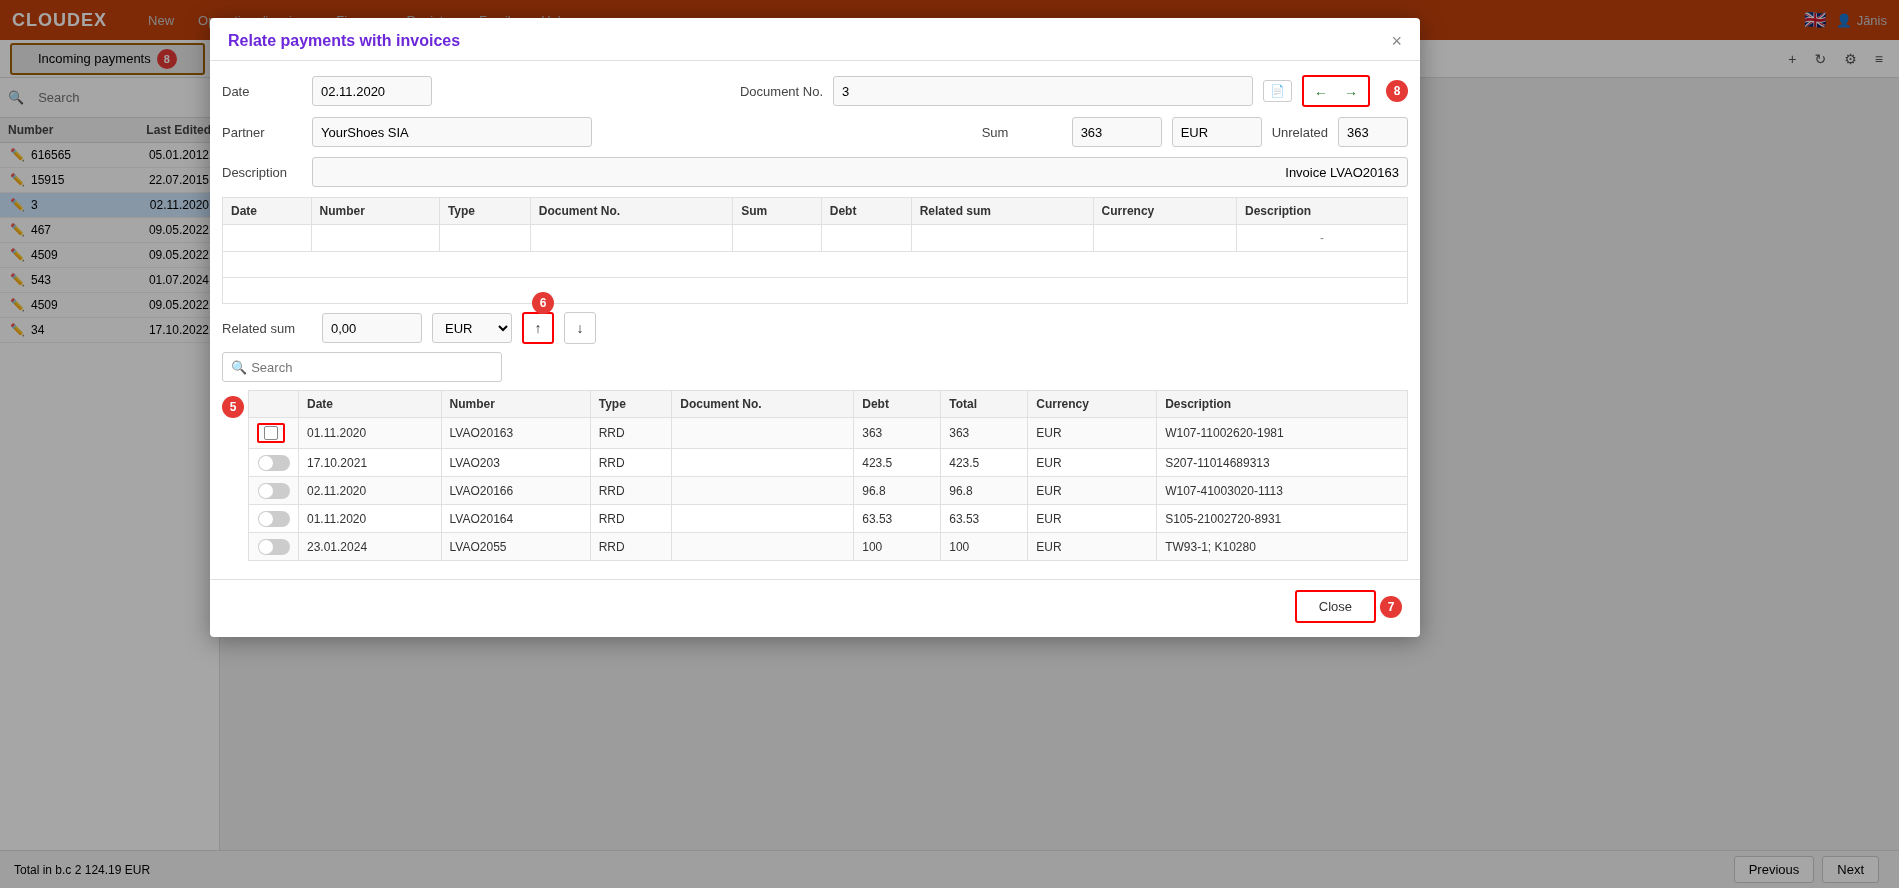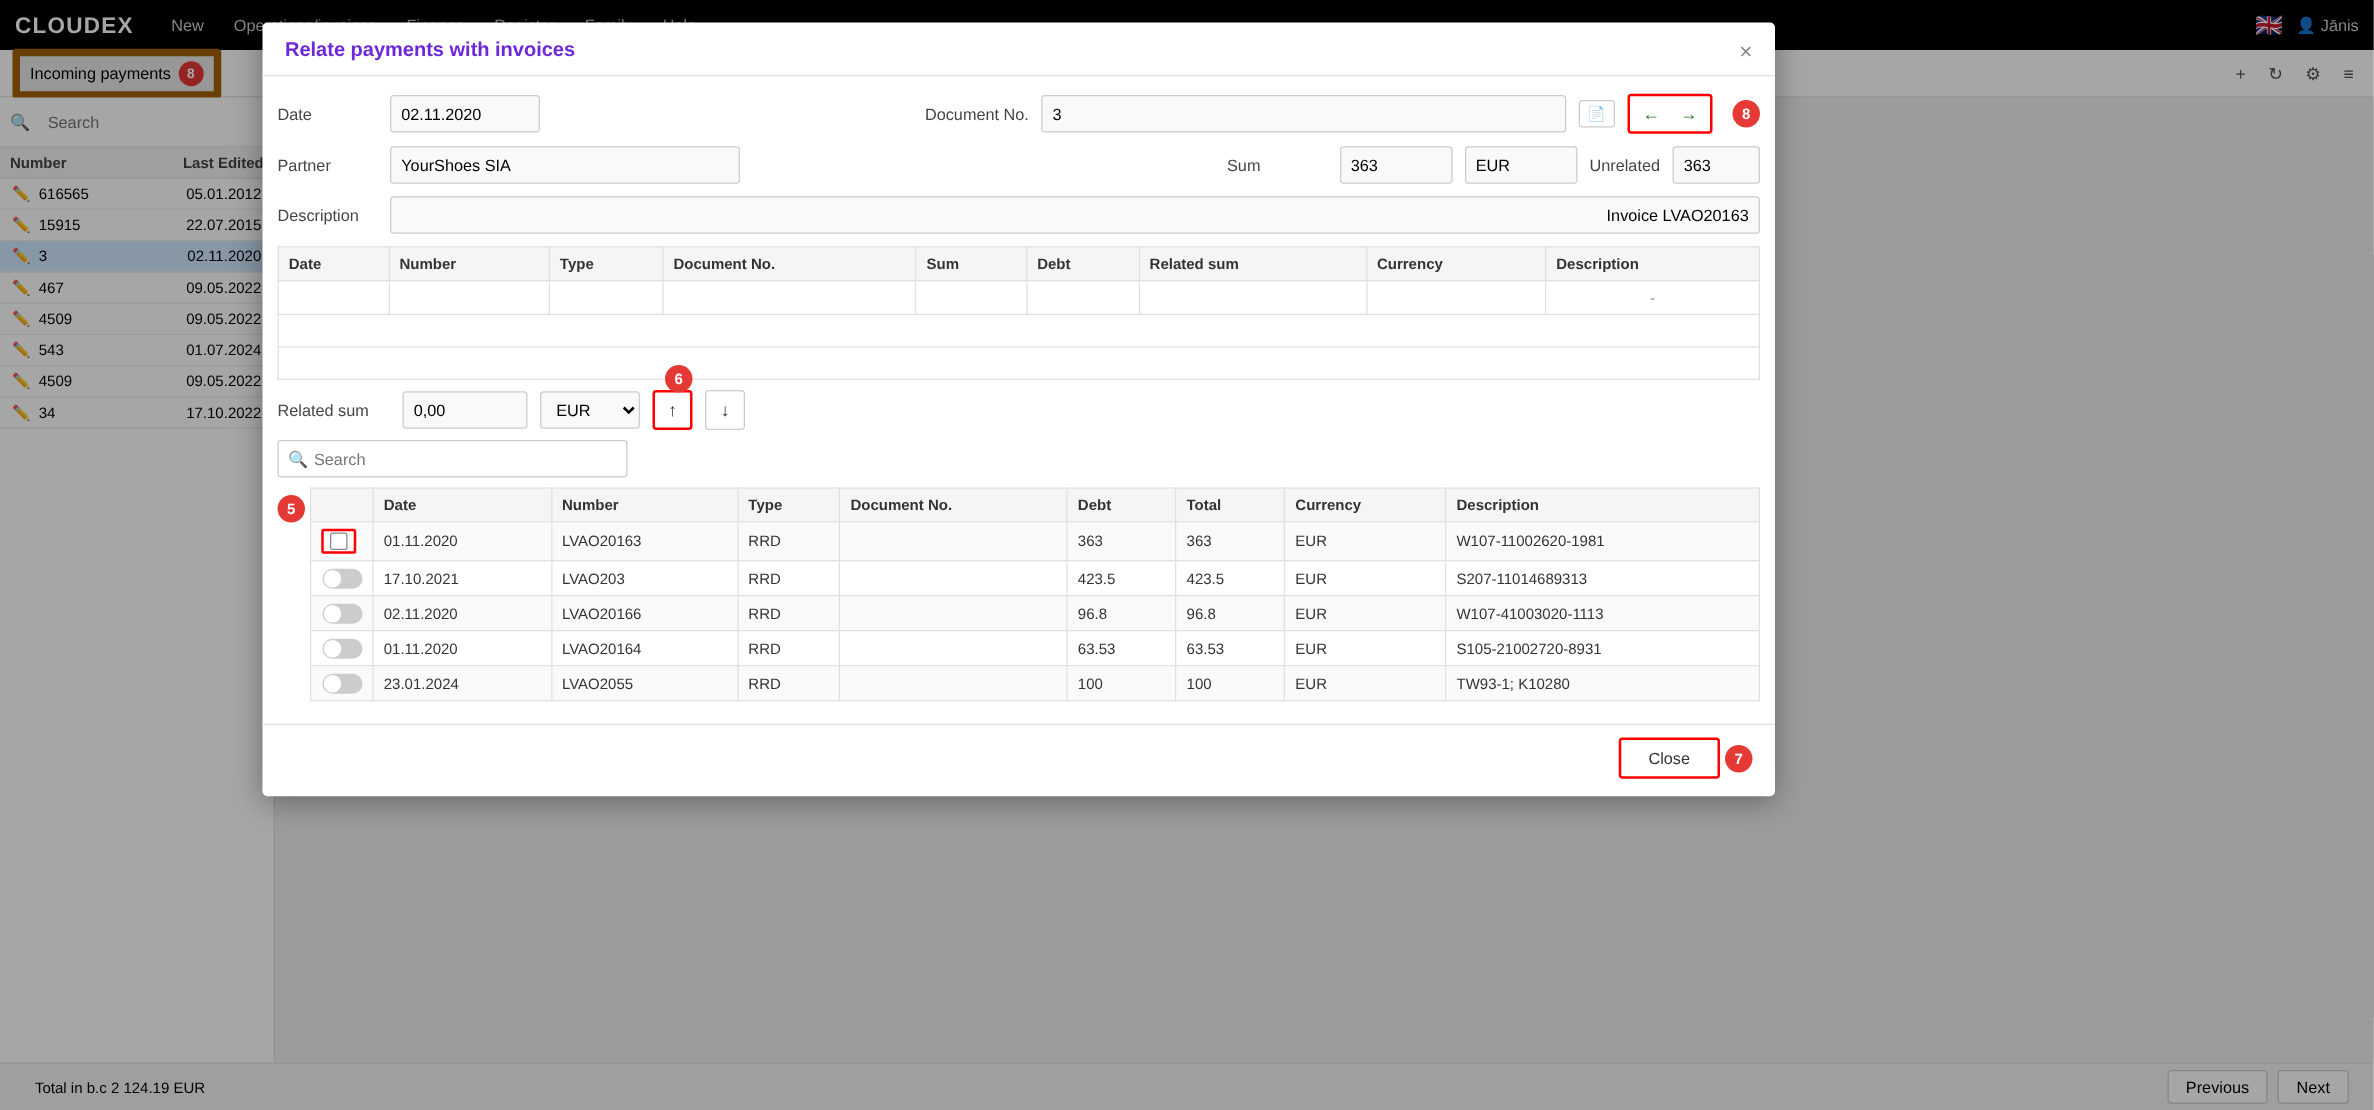--- a/index.html
+++ b/index.html
@@ -1,21 +1,21 @@
 <!DOCTYPE html>
 <html><head>
   <meta charset="utf-8">
   <style>
     * { box-sizing: border-box; margin: 0; padding: 0; }
     body { font-family: Arial, sans-serif; font-size: 13px; background: #c8c8c8; overflow: hidden; width: 1899px; height: 888px; position: relative; }
 
     
     .app-bg { position: absolute; top: 0; left: 0; width: 100%; height: 100%; background: #f0f0f0; }
 
-    .app-header { display: flex; align-items: center; background: #000000; color: white; height: 40px; padding: 8px 12px; gap: 20px; }
+    .app-header { display: flex; align-items: center; background: #c2410c; color: white; height: 40px; padding: 8px 12px; gap: 31px; }
     .app-logo { font-size: 18px; font-weight: bold; color: white; letter-spacing: 1px; }
     .app-nav { display: flex; gap: 4px; }
     .app-nav-item { color: #ccc; padding: 4px 10px; font-size: 13px; cursor: pointer; }
 
     .app-toolbar { display: flex; align-items: center; background: #fff; border-bottom: 1px solid #ddd; height: 38px; padding: 0 10px; gap: 6px; }
     .app-toolbar-btn { background: none; border: none; cursor: pointer; color: #555; font-size: 14px; padding: 4px 6px; }
     .sidebar-search { display: flex; align-items: center; padding: 8px; border-bottom: 1px solid #ddd; }
     .sidebar-search input { border: 1px solid #ccc; border-radius: 3px; padding: 4px 8px; font-size: 13px; width: 100%; }
     .incoming-payments-badge { display: flex; align-items: center; background: #e8e8e8; padding: 6px 10px; border-bottom: 1px solid #ddd; gap: 8px; }
     .badge-red { background: #e53935; color: white; border-radius: 50%; width: 20px; height: 20px; display: flex; align-items: center; justify-content: center; font-size: 11px; font-weight: bold; }
@@ -106,21 +106,21 @@
       <span class="app-nav-item">Family</span>
       <span class="app-nav-item">Help</span>
     </div>
     <div style="margin-left:auto; display:flex; align-items:center; gap:10px;">
       <span style="color:white; font-size:18px;">🇬🇧</span>
       <span style="color:#ccc; font-size:13px;">👤 Jānis</span>
     </div>
   </div>
 
   <div class="app-toolbar">
-    <div class="incoming-payments-badge" style="display:flex;align-items:center;gap:6px;padding:4px 8px;background:#e8e8e8;border-radius:3px;border:6px solid #a16207;">
+    <div class="incoming-payments-badge" style="display:flex;align-items:center;gap:6px;padding:4px 26px;background:#e8e8e8;border-radius:3px;border:2px solid #a16207;">
       <span>Incoming payments</span>
       <span class="badge-red">8</span>
     </div>
     <div style="flex:1;"></div>
     <button class="app-toolbar-btn">+</button>
     <button class="app-toolbar-btn">↻</button>
     <button class="app-toolbar-btn">⚙</button>
     <button class="app-toolbar-btn">≡</button>
   </div>
 
@@ -170,21 +170,21 @@
     <span>09.05.2022</span>
   </div>
         <div class="list-row">
     <span class="edit-icon">✏️</span>
     <span style="flex:1;">34</span>
     <span>17.10.2022</span>
   </div>
       </div>
   </div>
 
-  <div class="bottom-bar" style="position:absolute; bottom:0; left:0; width:220px; height:38px; background:#f5f5f5; border-top:1px solid #ddd; display:flex; align-items:center; padding:0 28px; font-size:12px;">
+  <div class="bottom-bar" style="position:absolute; bottom:0; left:0; width:220px; height:38px; background:#f5f5f5; border-top:1px solid #ddd; display:flex; align-items:center; padding:0 14px; font-size:12px;">
     <span>Total in b.c</span>&nbsp;
     <span>2 124.19 EUR</span>
   </div>
 
   <div style="position:absolute; bottom:0; right:0; width:calc(100% - 220px); height:38px; background:#f5f5f5; border-top:1px solid #ddd; display:flex; align-items:center; justify-content:flex-end; padding:0 20px; gap:8px;">
     <button class="prev-next-btn">Previous</button>
     <button class="prev-next-btn">Next</button>
   </div>
 </div>
 

